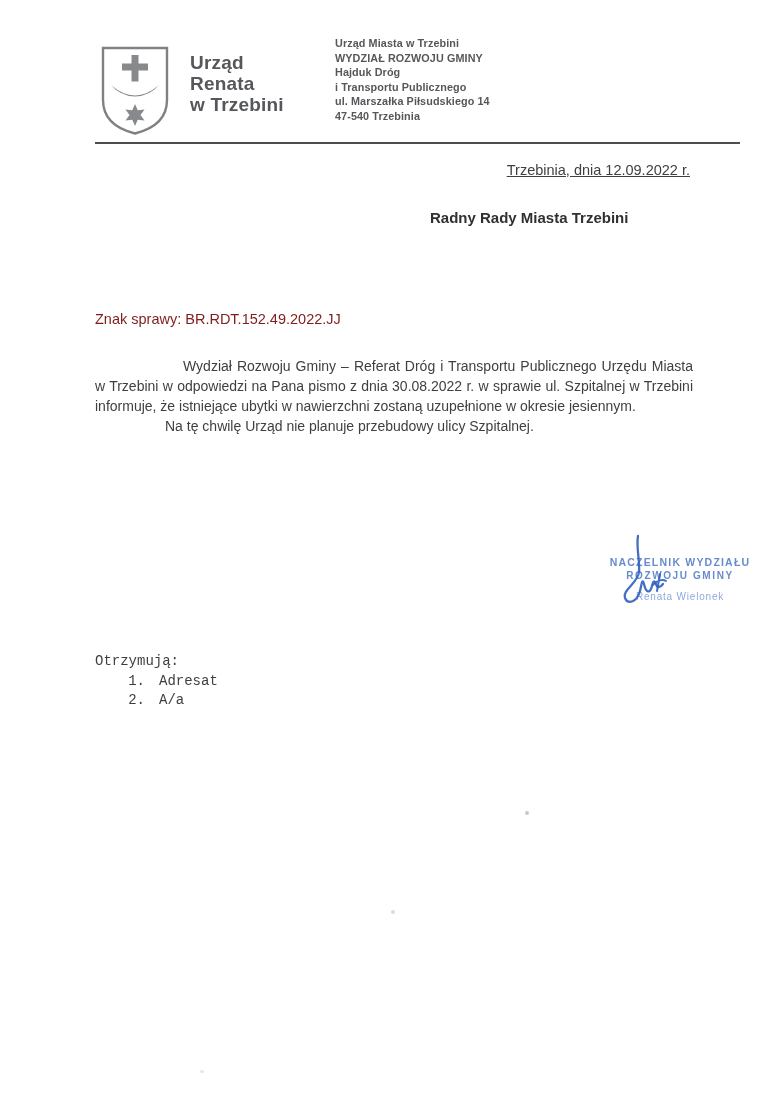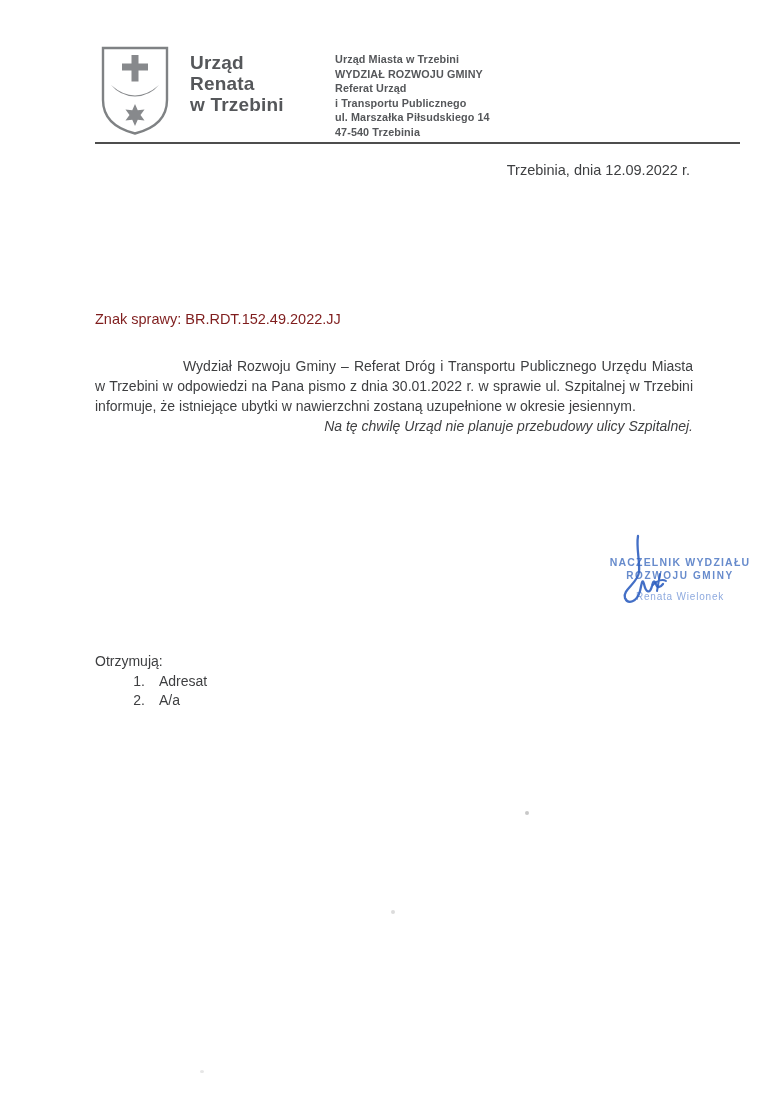--- a/index.html
+++ b/index.html
@@ -12,56 +12,56 @@
     overflow:hidden;
   }
   
   .logo{position:absolute;left:95px;top:43px;width:80px;height:94px;}
   .org-title{
     position:absolute;left:190px;top:52px;
     font-size:19px;font-weight:700;color:#55575a;
     line-height:21px;letter-spacing:.2px;
   }
   .hdr-col{
-    position:absolute;top:52px;
+    position:absolute;top:36px;
     font-size:10.8px;font-weight:700;color:#55575a;
     line-height:14.6px;letter-spacing:.1px;
   }
   .hdr-dept{left:335px;width:175px;}
   .hdr-contact{left:510px;width:185px;}
   .rule{position:absolute;left:95px;top:142px;width:645px;height:2px;background:#4d4d4d;}
   
   .date-line{
     position:absolute;left:390px;top:162px;width:300px;
-    text-align:right;font-size:14.5px;color:#3e3f41;
+    text-align:right;font-size:14.5px;color:#3e3f41;text-decoration:underline;
   }
   .addressee{
     position:absolute;left:430px;top:208px;
     font-size:15px;font-weight:700;color:#2f3032;line-height:19px;
   }
   .reference{position:absolute;left:95px;top:311px;font-size:14.5px;color:#7f1d1d;}
   
   .body-text{
     position:absolute;left:95px;top:356px;width:598px;
     font-size:14px;line-height:20px;text-align:justify;color:#3e3f41;
   }
   .body-text p{margin:0;}
   .p-indent{text-indent:88px;}
-  .p-last{text-align:right;text-indent:70px;font-style:italic;}
+  .p-last{text-align:left;text-indent:70px;}
   
   .stamp{
     position:absolute;left:595px;top:556px;width:170px;
     text-align:center;color:#5b82c8;opacity:.92;
   }
   .stamp-l1{font-size:10.5px;font-weight:700;letter-spacing:1.2px;}
   .stamp-l2{font-size:10px;font-weight:700;letter-spacing:1.6px;margin-top:2px;}
   .stamp-name{font-size:10px;margin-top:10px;color:#85a3dc;letter-spacing:.8px;}
   .signature{position:absolute;left:612px;top:533px;width:62px;height:86px;}
   
-  .distribution{position:absolute;left:95px;top:653px;font-size:14px;color:#3e3f41;}
+  .distribution{position:absolute;left:95px;top:653px;font-size:14px;color:#3e3f41;font-family:Liberation Mono, monospace;}
   .dist-items{margin-top:4px;}
   .dist-row{display:flex;margin-top:3px;}
   .dist-num{width:22px;margin-left:28px;text-align:right;}
   .dist-label{margin-left:14px;}
   
   .speck{position:absolute;border-radius:50%;background:#9a9a9a;}
   .speck-1{left:525px;top:811px;width:4px;height:4px;opacity:.55;}
   .speck-2{left:391px;top:910px;width:4px;height:4px;opacity:.35;}
   .speck-3{left:200px;top:1070px;width:4px;height:3px;opacity:.25;}
 </style>
@@ -79,38 +79,39 @@
 
   <div class="org-title">
     <div>Urząd</div>
     <div>Renata</div>
     <div>w Trzebini</div>
   </div>
 
   <div class="hdr-col hdr-dept">
     <div>Urząd Miasta w Trzebini</div>
     <div>WYDZIAŁ ROZWOJU GMINY</div>
-    <div>Referat Urząd</div>
+    <div>Hajduk Dróg</div>
     <div>i Transportu Publicznego</div>
     <div>ul. Marszałka Piłsudskiego 14</div>
     <div>47-540 Trzebinia</div>
   </div>
 
 
   <div class="rule"></div>
 
   <div class="date-line">Trzebinia, dnia 12.09.2022 r.</div>
 
   <div class="addressee">
+    <div>Radny Rady Miasta Trzebini</div>
   </div>
 
   <div class="reference">Znak sprawy: BR.RDT.152.49.2022.JJ</div>
 
   <div class="body-text">
-    <p class="p-indent">Wydział Rozwoju Gminy – Referat Dróg i Transportu Publicznego Urzędu Miasta w Trzebini w odpowiedzi na Pana pismo z dnia 30.01.2022 r. w sprawie ul. Szpitalnej w Trzebini informuje, że istniejące ubytki w nawierzchni zostaną uzupełnione w okresie jesiennym.</p>
+    <p class="p-indent">Wydział Rozwoju Gminy – Referat Dróg i Transportu Publicznego Urzędu Miasta w Trzebini w odpowiedzi na Pana pismo z dnia 30.08.2022 r. w sprawie ul. Szpitalnej w Trzebini informuje, że istniejące ubytki w nawierzchni zostaną uzupełnione w okresie jesiennym.</p>
     <p class="p-last">Na tę chwilę Urząd nie planuje przebudowy ulicy Szpitalnej.</p>
   </div>
 
   <div class="stamp">
     <div class="stamp-l1">NACZELNIK WYDZIAŁU</div>
     <div class="stamp-l2">ROZWOJU GMINY</div>
     <div class="stamp-name">Renata Wielonek</div>
   </div>
 
   <svg class="signature" viewBox="0 0 62 86" fill="none" xmlns="http://www.w3.org/2000/svg">

